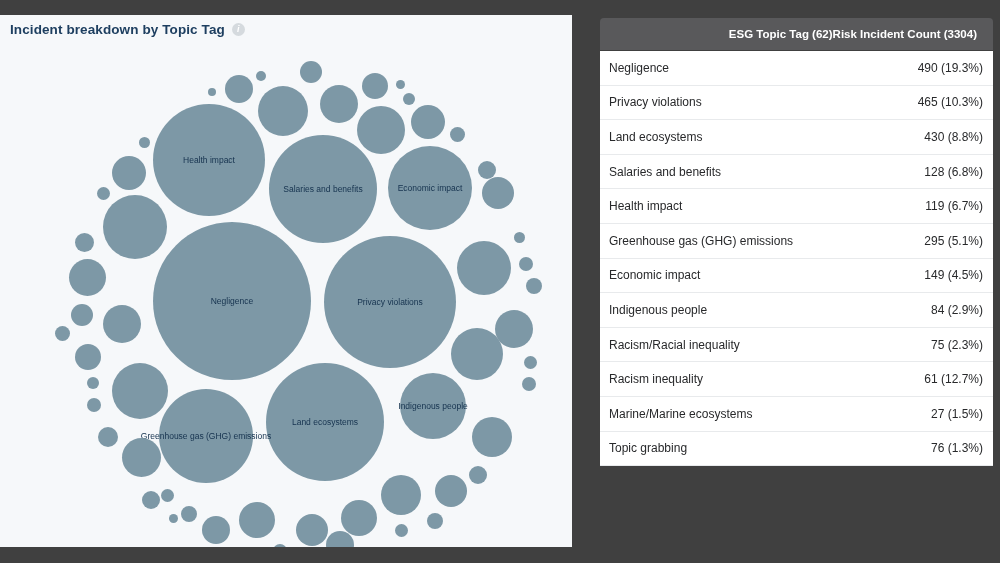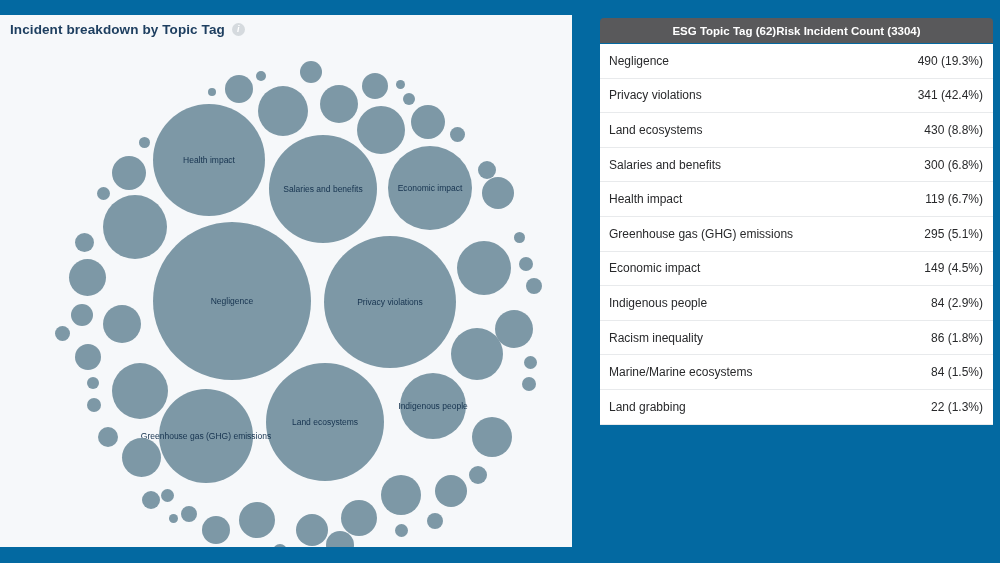--- a/index.html
+++ b/index.html
@@ -1,34 +1,34 @@
 <!DOCTYPE html>
 <html><head>
 <meta charset="utf-8">
 <style>
   * { box-sizing: border-box; }
   html,body { margin:0; padding:0; background:#ffffff; font-family:"Liberation Sans",sans-serif; }
-  .page { position:relative; width:1000px; height:563px; background:#0369a1; overflow:hidden;text-decoration:underline; }
+  .page { position:relative; width:1000px; height:563px; background:#404040; overflow:hidden;text-decoration:underline; }
 
   
   .chart-panel { position:absolute; left:0; top:15px; width:572px; height:532px;
                  background:#f6f8fa; overflow:hidden; }
   .panel-header { position:absolute; left:10px; top:7px; display:flex; align-items:center; gap:7px; z-index:5; }
   .panel-title { font-size:13.5px; font-weight:bold; color:#1e3f60; letter-spacing:0.1px; }
   .info-icon { width:13px; height:13px; border-radius:50%; background:#d5dade; color:#ffffff;
                font-size:9px; font-weight:bold; font-style:italic; display:flex; align-items:center;
                justify-content:center; line-height:1; }
   .bubble-layer { position:absolute; left:0; top:2px; width:100%; height:100%; }
   .bubble { position:absolute; border-radius:50%; background:#7d98a6; display:flex;
             align-items:center; justify-content:center; }
   .bubble-label { font-size:8.5px; color:#15324e; white-space:nowrap; text-align:center; pointer-events:none; }
 
   
   .esg-table { position:absolute; left:600px; top:18px; width:393px; }
-  .thead { display:flex; justify-content:center; align-items:center; height:25px;
+  .thead { display:flex; justify-content:flex-end; align-items:center; height:32px;
            background:#59595b; color:#ffffff; border-radius:4px 4px 0 0; padding:0 16px;
            font-size:11.5px; font-weight:bold; margin-bottom:1px; }
   .trow { display:flex; justify-content:space-between; align-items:center; height:34.6px;
           border-bottom:1px solid #e8eaec; padding:0 10px 0 9px; font-size:12px; color:#28292b;
           background:#ffffff; }
   .trow .tag { text-align:left; }
   .trow .val { text-align:right; }
 </style>
 </head>
 <body>
@@ -126,54 +126,58 @@
       <span>ESG Topic Tag (62)</span>
       <span>Risk Incident Count (3304)</span>
     </div>
     <div>
         <div class="trow">
           <span class="tag">Negligence</span>
           <span class="val">490 (19.3%)</span>
         </div>
         <div class="trow">
           <span class="tag">Privacy violations</span>
-          <span class="val">341 (42.4%)</span>
+          <span class="val">465 (10.3%)</span>
         </div>
         <div class="trow">
           <span class="tag">Land ecosystems</span>
           <span class="val">430 (8.8%)</span>
         </div>
         <div class="trow">
           <span class="tag">Salaries and benefits</span>
-          <span class="val">300 (6.8%)</span>
+          <span class="val">128 (6.8%)</span>
         </div>
         <div class="trow">
           <span class="tag">Health impact</span>
           <span class="val">119 (6.7%)</span>
         </div>
         <div class="trow">
           <span class="tag">Greenhouse gas (GHG) emissions</span>
           <span class="val">295 (5.1%)</span>
         </div>
         <div class="trow">
           <span class="tag">Economic impact</span>
           <span class="val">149 (4.5%)</span>
         </div>
         <div class="trow">
           <span class="tag">Indigenous people</span>
           <span class="val">84 (2.9%)</span>
         </div>
         <div class="trow">
+          <span class="tag">Racism/Racial inequality</span>
+          <span class="val">75 (2.3%)</span>
+        </div>
+        <div class="trow">
           <span class="tag">Racism inequality</span>
-          <span class="val">86 (1.8%)</span>
+          <span class="val">61 (12.7%)</span>
         </div>
         <div class="trow">
           <span class="tag">Marine/Marine ecosystems</span>
-          <span class="val">84 (1.5%)</span>
+          <span class="val">27 (1.5%)</span>
         </div>
         <div class="trow">
-          <span class="tag">Land grabbing</span>
-          <span class="val">22 (1.3%)</span>
+          <span class="tag">Topic grabbing</span>
+          <span class="val">76 (1.3%)</span>
         </div>
       </div>
   </div>
 
 </div>
 
 </body></html>

